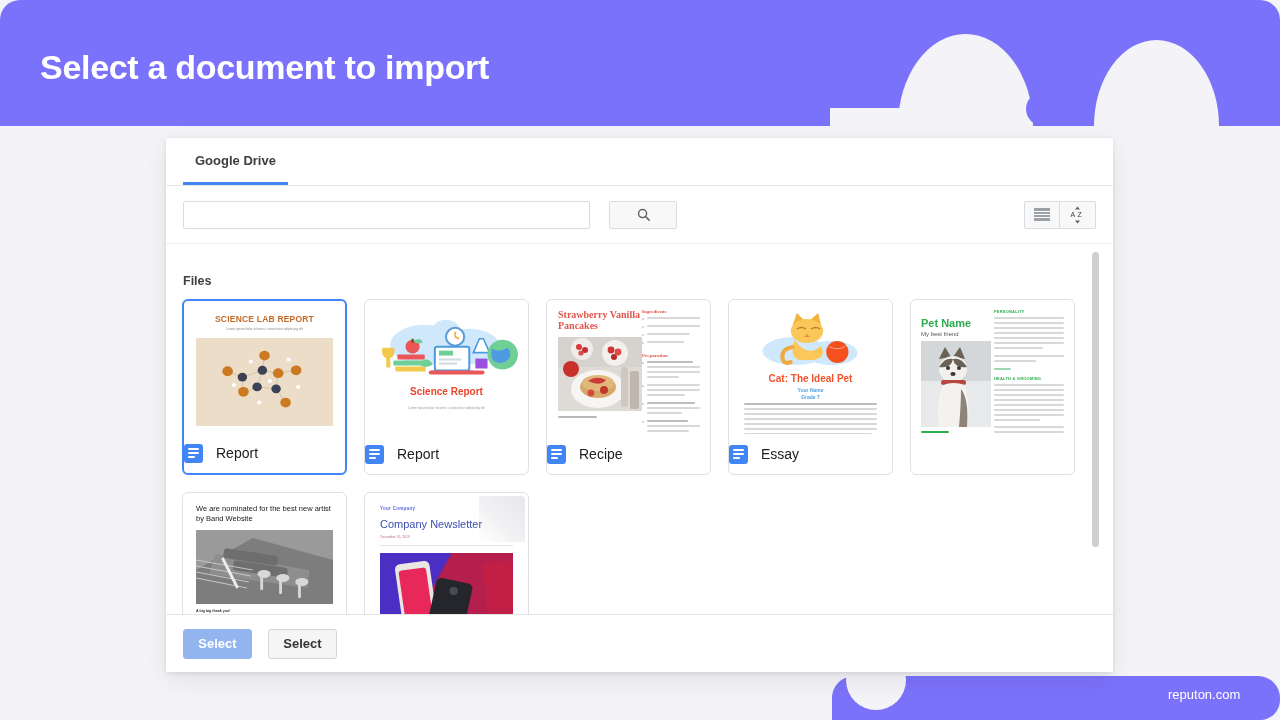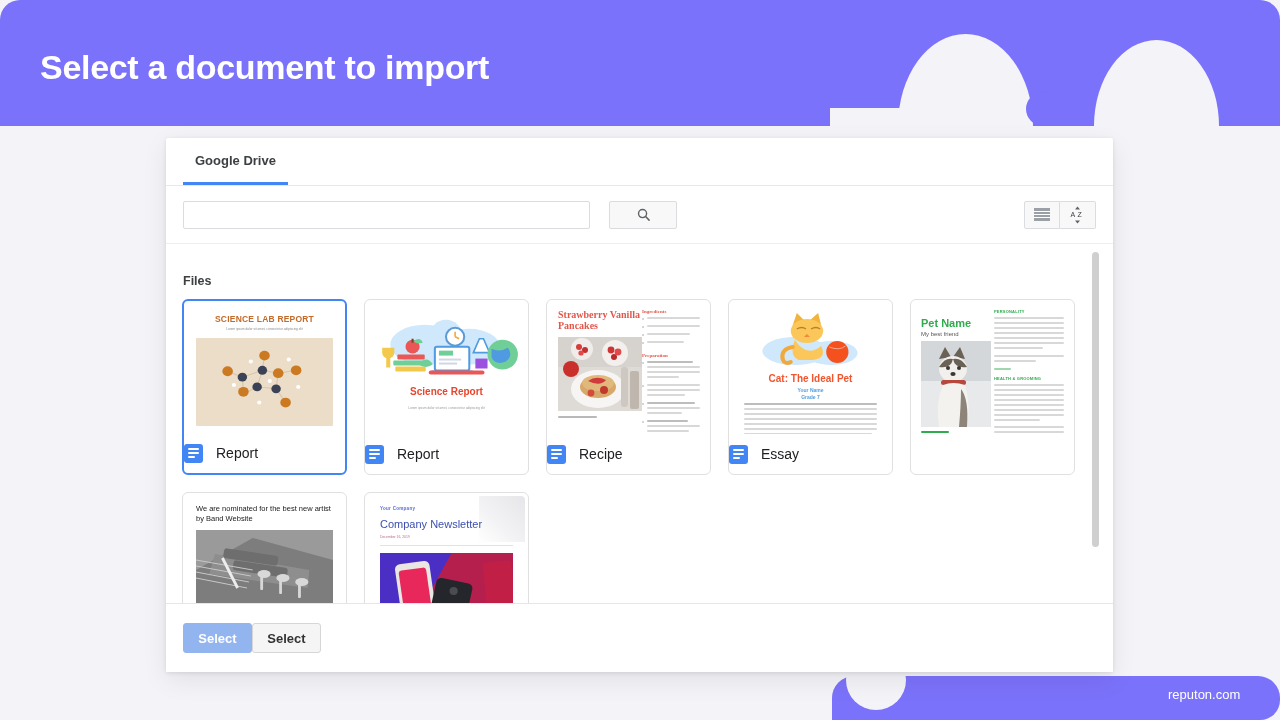--- a/index.html
+++ b/index.html
@@ -131,22 +131,22 @@
   
   .scroll-track {
     position: absolute; right: 6px; top: 0; bottom: 0; width: 12px; background: transparent;
   }
   .scroll-thumb {
     position: absolute; right: 8px; top: 8px; width: 7px; height: 295px;
     background: #cfcfcf; border-radius: 4px; cursor: pointer;
   }
 
   .footer-bar {
-    height: 69px; flex: 0 0 auto; border-top: 1px solid #e6e6e6;
-    display: flex; align-items: center; padding-left: 17px; 
+    height: 58px; flex: 0 0 auto; border-top: 1px solid #e6e6e6;
+    display: flex; align-items: center; padding-left: 17px; gap: 16px;
     background: #fff;
   }
   .btn {
     height: 30px; min-width: 69px; padding: 0 14px;
     border-radius: 3px; font-size: 13px; font-weight: bold;
     display: flex; align-items: center; justify-content: center; cursor: pointer;
   }
   .btn-primary { background: #92b5f0; color: #ffffff; border: 1px solid #92b5f0; }
   .btn-secondary { background: #f5f5f5; color: #333333; border: 1px solid #d6d6d6; }
 

